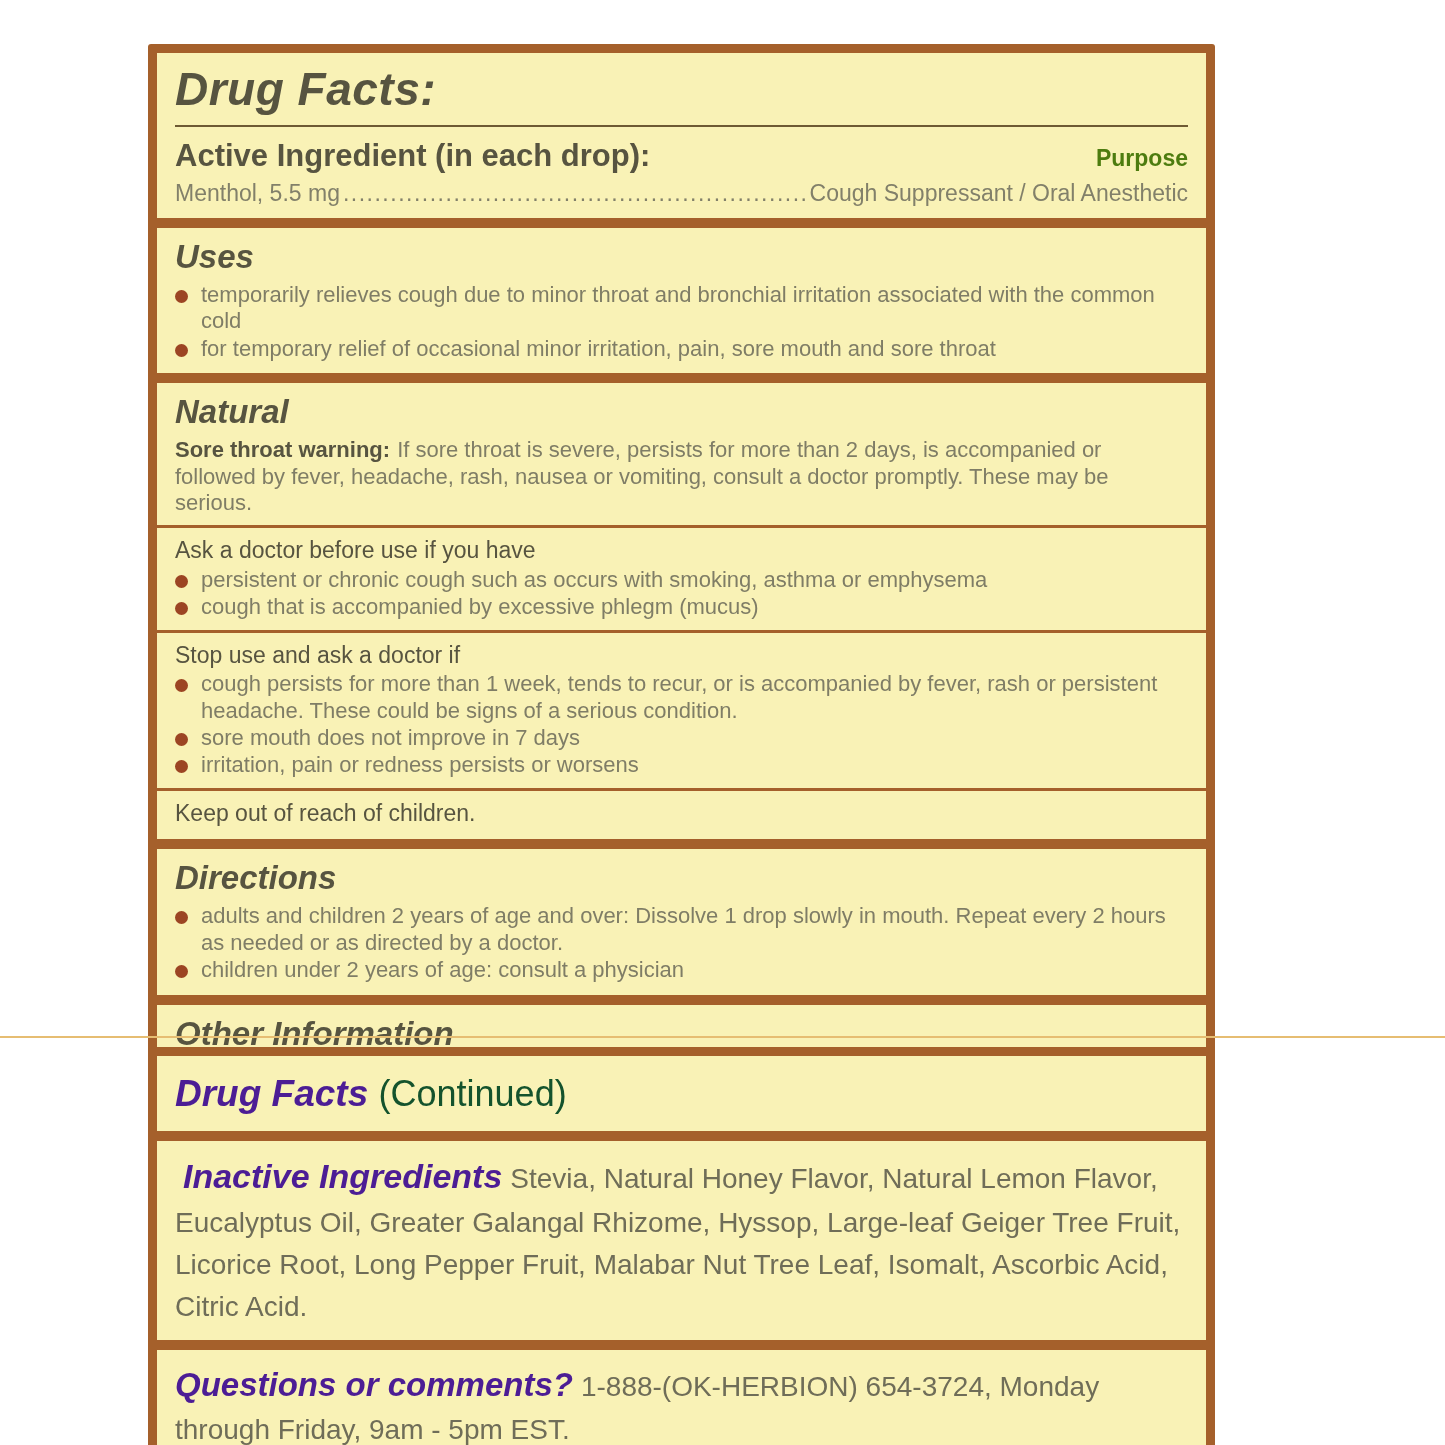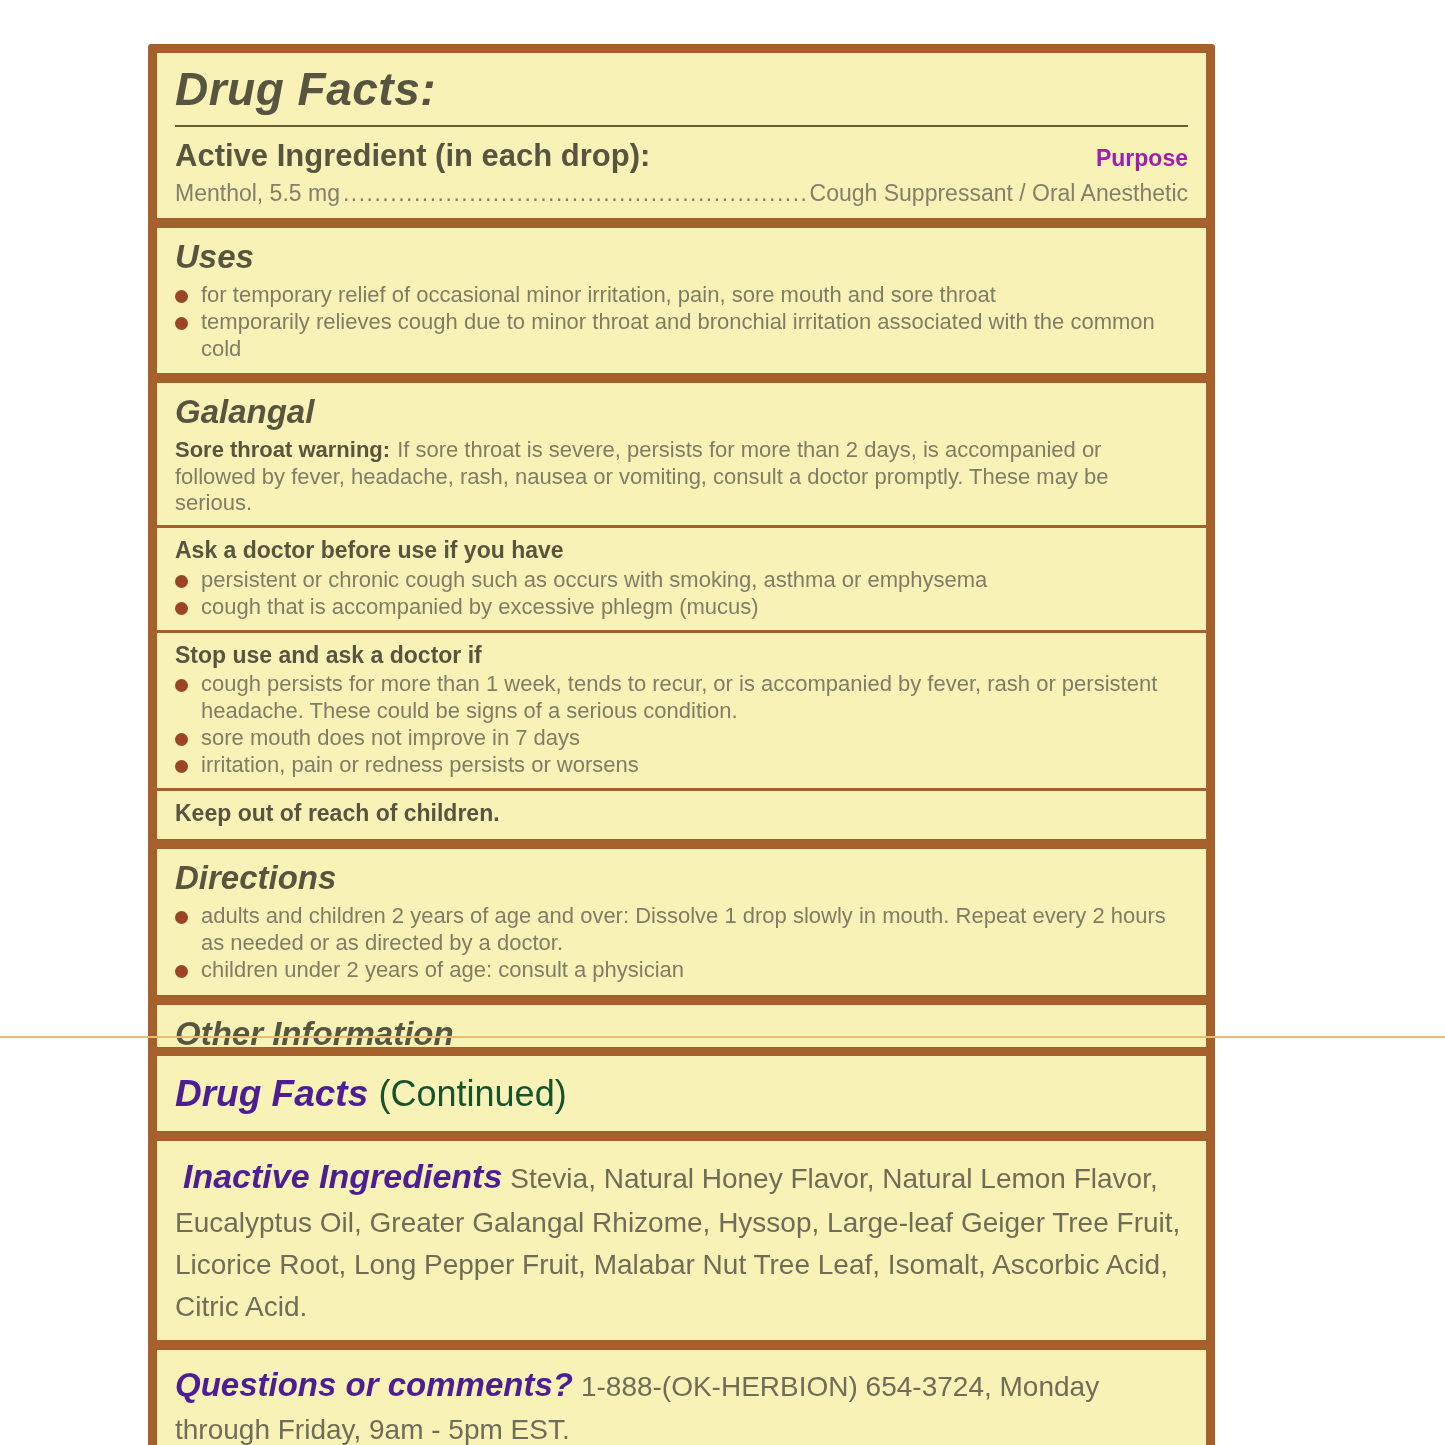--- a/index.html
+++ b/index.html
@@ -45,36 +45,36 @@
     height:2px;background:#6e5a33;border:0;margin:12px 0 0 0;
   }
   .ai-row{
     display:flex;justify-content:space-between;align-items:baseline;
     margin-top:10px;
   }
   .ai-heading{
     font-size:31px;font-weight:bold;color:#575440;
   }
   .purpose{
-    font-size:23px;font-weight:bold;color:#a21caf;
+    font-size:23px;font-weight:bold;color:#4d7c0f;
   }
   .leader-row{
     display:flex;align-items:baseline;margin-top:6px;font-size:23px;color:#82806a;
   }
   .leader-row .dots{
     flex:1;overflow:hidden;white-space:nowrap;margin:0 3px;letter-spacing:1.5px;color:#82806a;
   }
   h2.sec{
     margin:2px 0 6px 0;
     font-size:33px;line-height:1.15;
     font-style:italic;font-weight:bold;color:#575440;
   }
   h3.sub{
     margin:2px 0 2px 0;
-    font-size:23px;line-height:1.2;font-weight:bold;color:#575440;
+    font-size:23px;line-height:1.2;font-weight:normal;color:#575440;
   }
   p.body{margin:0;}
   .subhead-inline{font-weight:bold;color:#575440;margin-right:7px;}
   ul.blist{list-style:none;margin:2px 0 0 0;padding:0;}
   ul.blist li{
     display:flex;gap:13px;margin:1px 0;
   }
   .dot{
     flex:none;width:13px;height:13px;border-radius:50%;
     background:#9c4523;margin-top:8px;
@@ -123,31 +123,31 @@
       <span class="dots">......................................................................................................................................................</span>
       <span>Cough Suppressant / Oral Anesthetic</span>
     </div>
   </div>
 
   <div class="box">
     <h2 class="sec">Uses</h2>
     <ul class="blist">
       <li>
         <span class="dot"></span>
+        <span>temporarily relieves cough due to minor throat and bronchial irritation associated with the common cold</span>
+      </li>
+      <li>
+        <span class="dot"></span>
         <span>for temporary relief of occasional minor irritation, pain, sore mouth and sore throat</span>
       </li>
-      <li>
-        <span class="dot"></span>
-        <span>temporarily relieves cough due to minor throat and bronchial irritation associated with the common cold</span>
-      </li>
-    </ul>
-  </div>
-
-  <div class="box">
-    <h2 class="sec">Galangal</h2>
+    </ul>
+  </div>
+
+  <div class="box">
+    <h2 class="sec">Natural</h2>
     <p class="body">
       <span class="subhead-inline">Sore throat warning:</span><span>If sore throat is severe, persists for more than 2 days, is accompanied or followed by fever, headache, rash, nausea or vomiting, consult a doctor promptly. These may be serious.</span>
     </p>
     <hr class="thin-rule">
     <h3 class="sub">Ask a doctor before use if you have</h3>
     <ul class="blist">
       <li>
         <span class="dot"></span>
         <span>persistent or chronic cough such as occurs with smoking, asthma or emphysema</span>
       </li>

